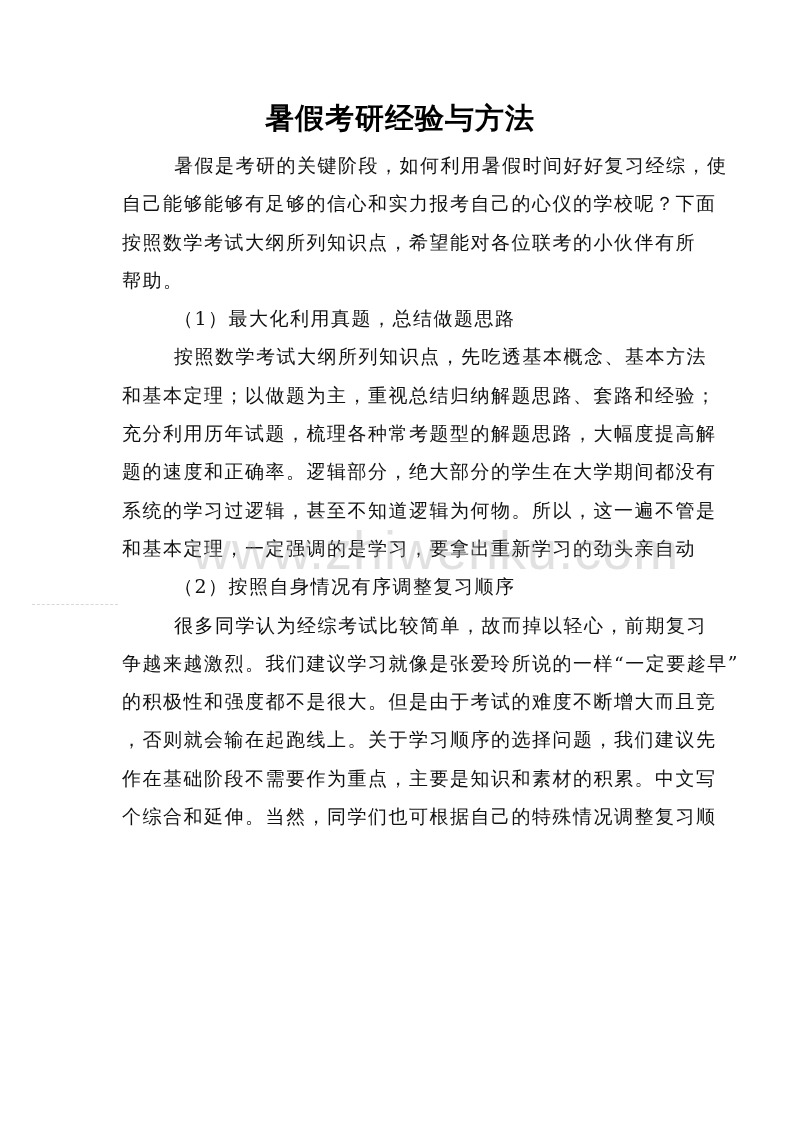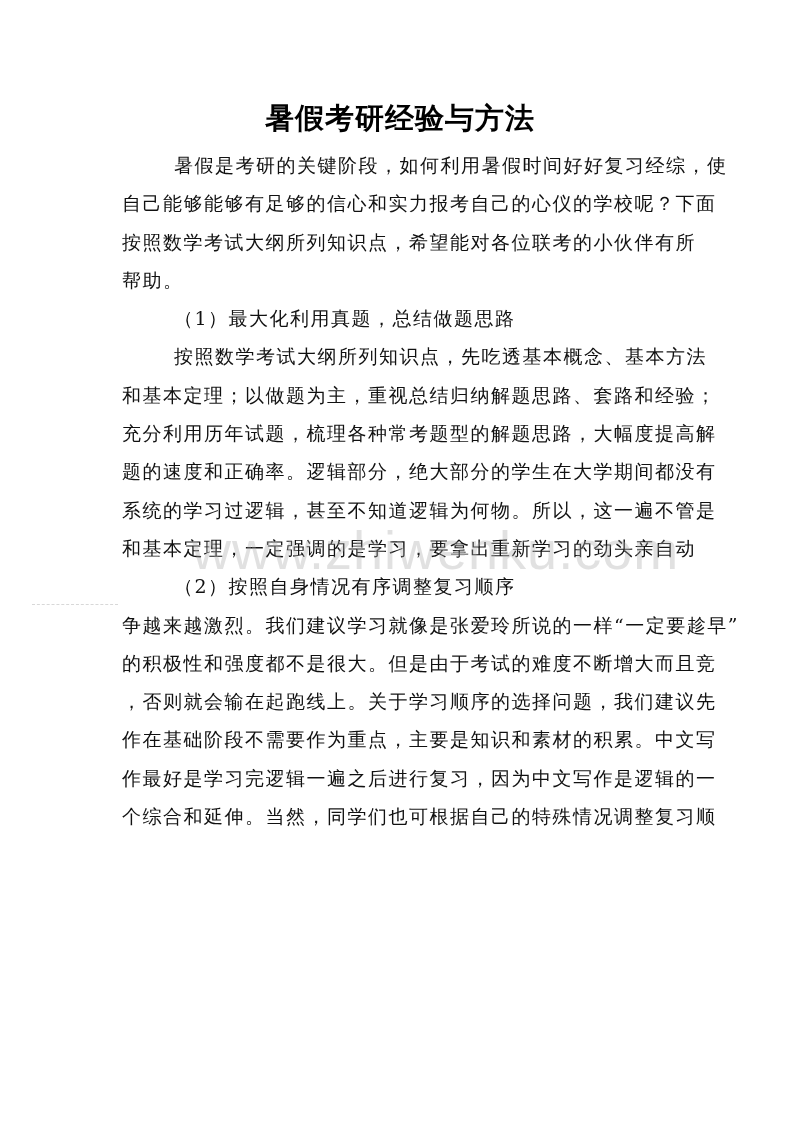--- a/index.html
+++ b/index.html
@@ -86,24 +86,24 @@
     <span class="line">按照数学考试大纲所列知识点，希望能对各位联考的小伙伴有所</span>
     <span class="line">帮助。</span>
     <span class="line indent-heading">（1）最大化利用真题，总结做题思路</span>
     <span class="line indent2">按照数学考试大纲所列知识点，先吃透基本概念、基本方法</span>
     <span class="line">和基本定理；以做题为主，重视总结归纳解题思路、套路和经验；</span>
     <span class="line">充分利用历年试题，梳理各种常考题型的解题思路，大幅度提高解</span>
     <span class="line">题的速度和正确率。逻辑部分，绝大部分的学生在大学期间都没有</span>
     <span class="line">系统的学习过逻辑，甚至不知道逻辑为何物。所以，这一遍不管是</span>
     <span class="line">和基本定理，一定强调的是学习，要拿出重新学习的劲头亲自动</span>
     <span class="line indent-heading">（2）按照自身情况有序调整复习顺序</span>
+    <span class="line indent2">很多同学认为经综考试比较简单，故而掉以轻心，前期复习</span>
     <span class="line">争越来越激烈。我们建议学习就像是张爱玲所说的一样“一定要趁早”</span>
     <span class="line">的积极性和强度都不是很大。但是由于考试的难度不断增大而且竞</span>
     <span class="line">，否则就会输在起跑线上。关于学习顺序的选择问题，我们建议先</span>
     <span class="line">作在基础阶段不需要作为重点，主要是知识和素材的积累。中文写</span>
-    <span class="line">作最好是学习完逻辑一遍之后进行复习，因为中文写作是逻辑的一</span>
     <span class="line">个综合和延伸。当然，同学们也可根据自己的特殊情况调整复习顺</span>
   </div>
 
   <div class="watermark">www.zhiwenku.com</div>
   <div class="dash-mark"></div>
 
 </div>
 
 </body></html>

